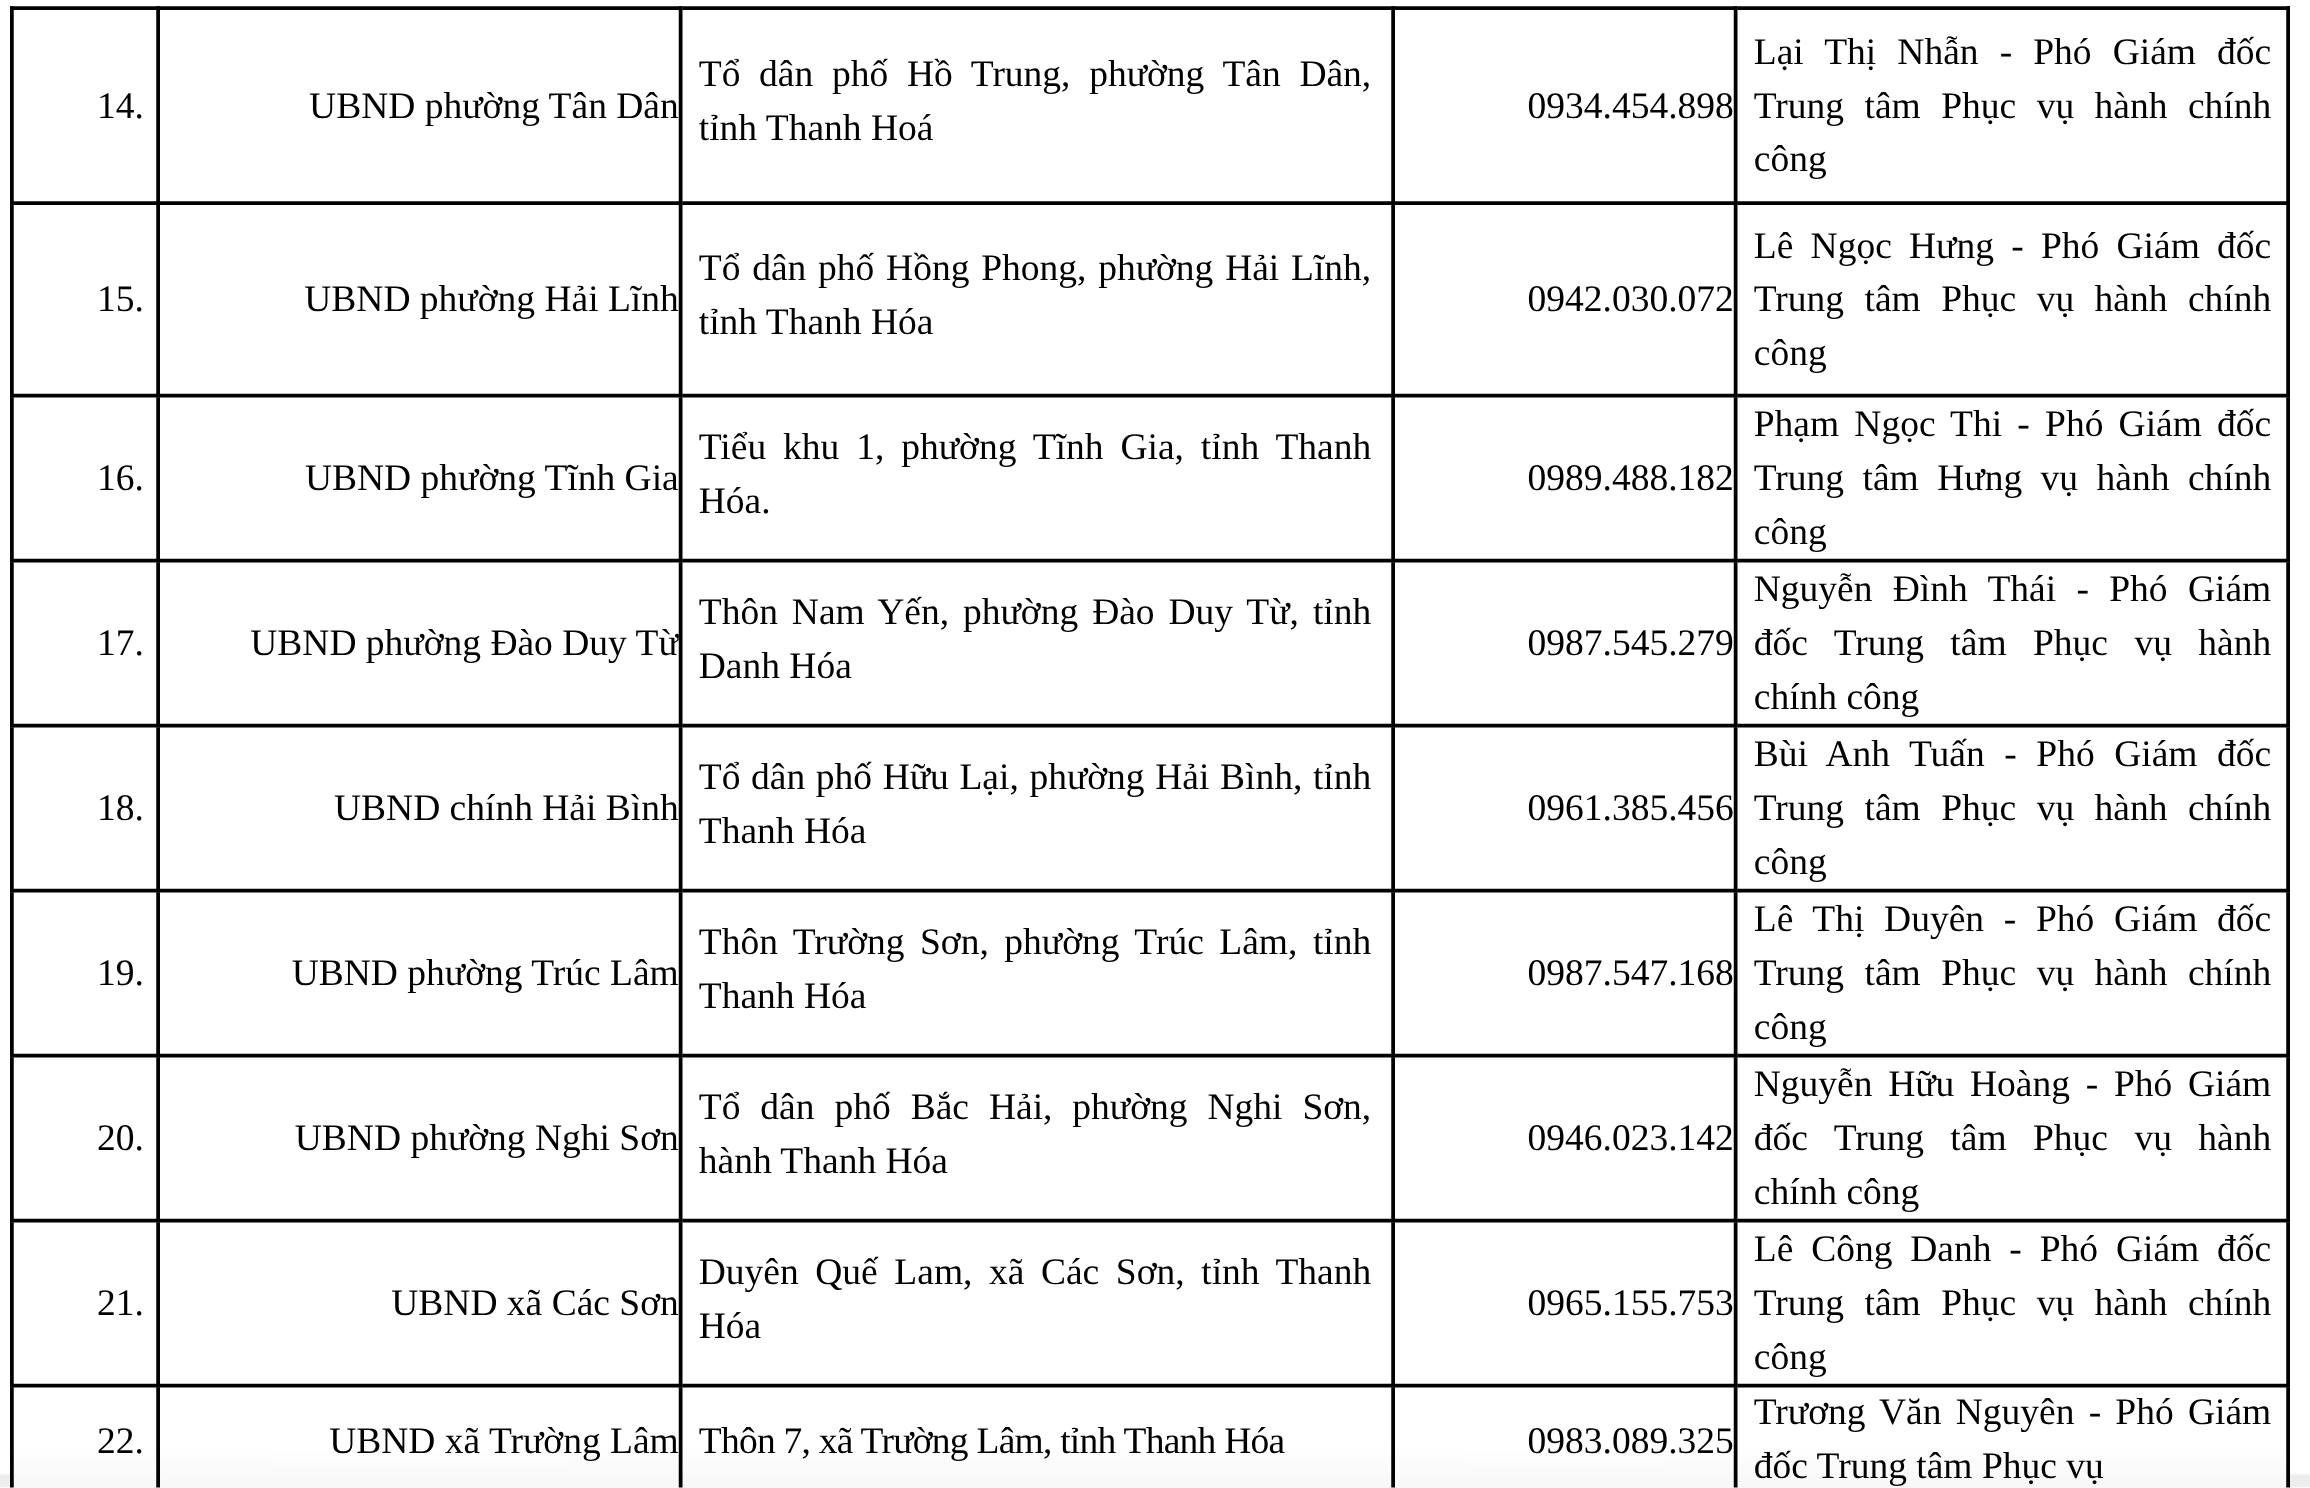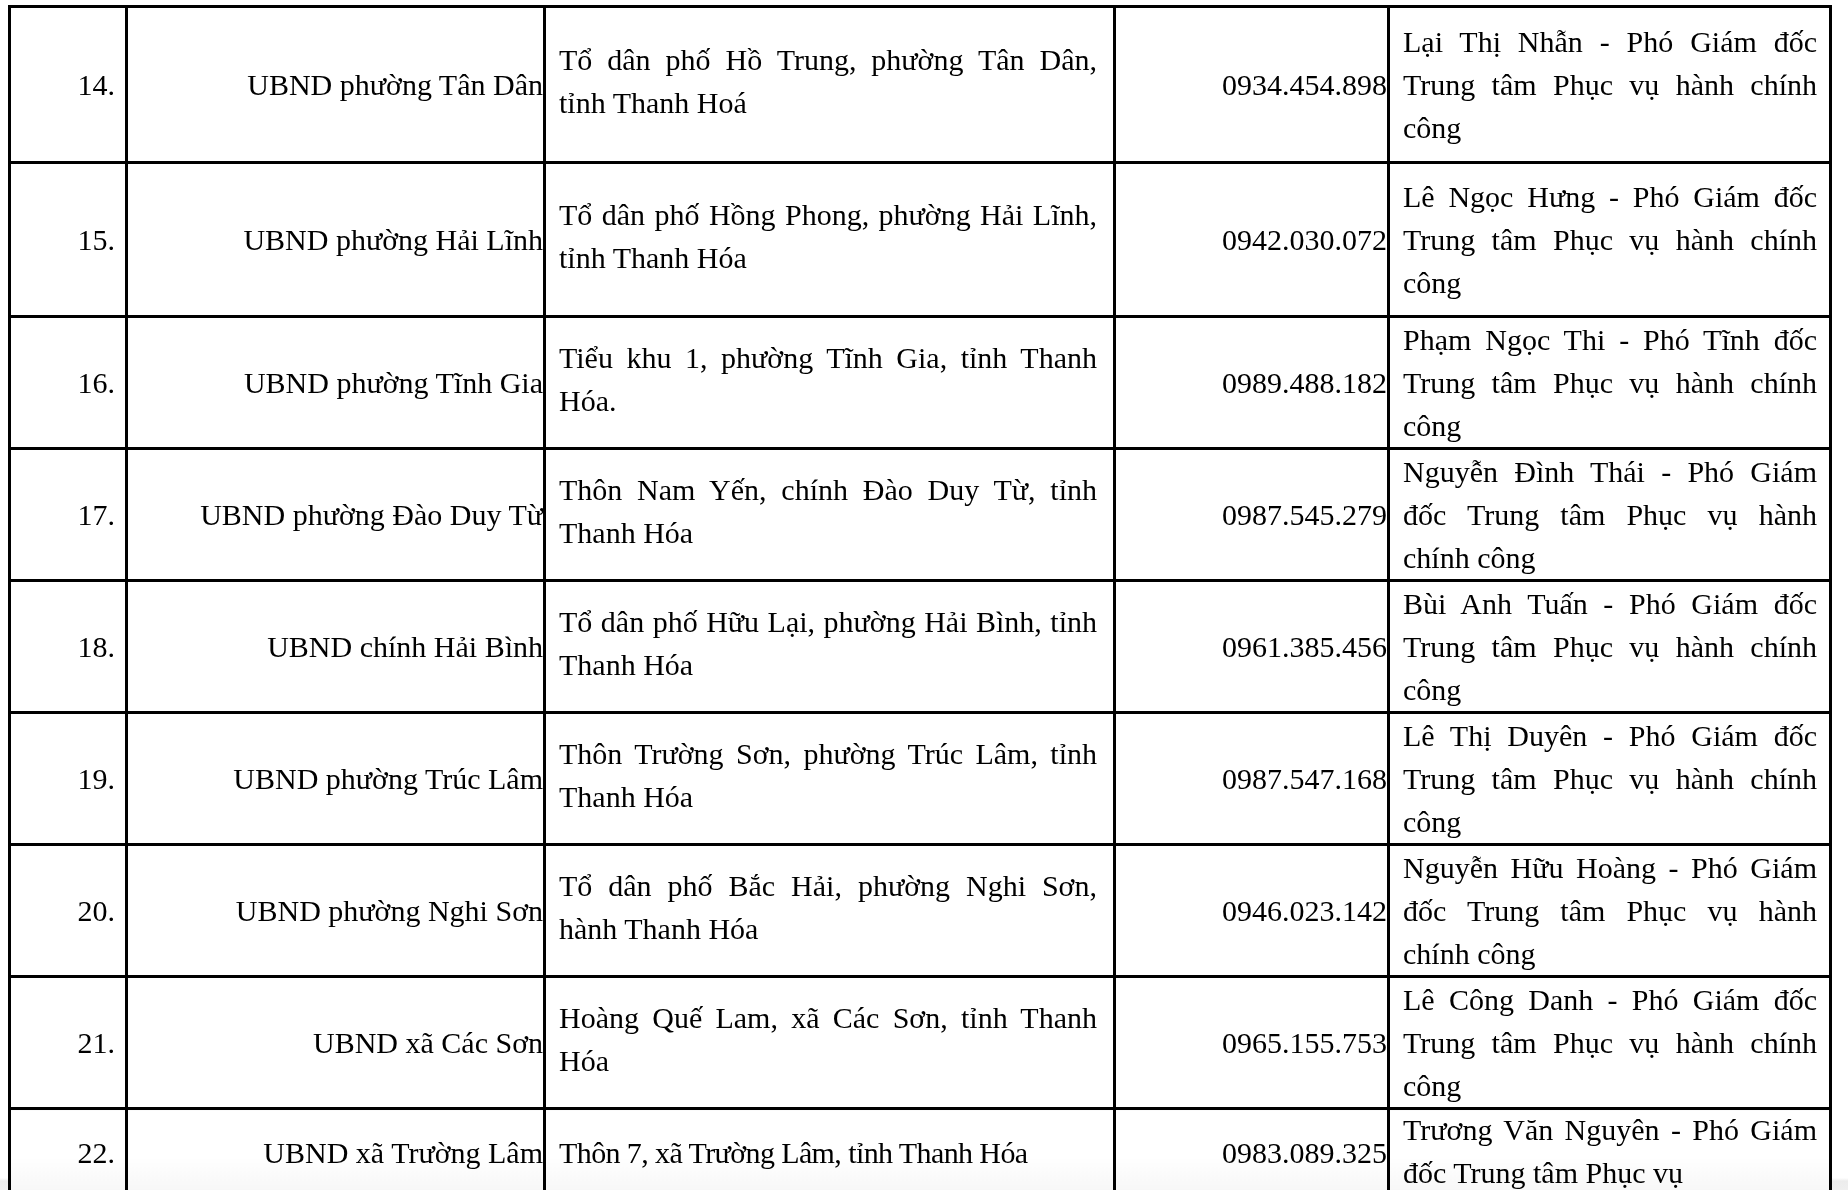--- a/index.html
+++ b/index.html
@@ -112,28 +112,28 @@
           </td>
       </tr>
       <tr class="r2">
         <td class="no">16.</td>
         <td class="unit">UBND phường Tĩnh Gia</td>
         <td class="addr">
             <div class="addr-inner">Tiểu khu 1, phường Tĩnh Gia, tỉnh Thanh Hóa.</div>
           </td>
         <td class="phone">0989.488.182</td>
         <td class="person">
-            <div class="person-inner">Phạm Ngọc Thi - Phó Tĩnh đốc Trung tâm Phục vụ hành chính công</div>
+            <div class="person-inner">Phạm Ngọc Thi - Phó Giám đốc Trung tâm Hưng vụ hành chính công</div>
           </td>
       </tr>
       <tr class="r2">
         <td class="no">17.</td>
         <td class="unit">UBND phường Đào Duy Từ</td>
         <td class="addr">
-            <div class="addr-inner">Thôn Nam Yến, chính Đào Duy Từ, tỉnh Thanh Hóa</div>
+            <div class="addr-inner">Thôn Nam Yến, phường Đào Duy Từ, tỉnh Danh Hóa</div>
           </td>
         <td class="phone">0987.545.279</td>
         <td class="person">
             <div class="person-inner">Nguyễn Đình Thái - Phó Giám đốc Trung tâm Phục vụ hành chính công</div>
           </td>
       </tr>
       <tr class="r2">
         <td class="no">18.</td>
         <td class="unit">UBND chính Hải Bình</td>
         <td class="addr">
@@ -163,21 +163,21 @@
           </td>
         <td class="phone">0946.023.142</td>
         <td class="person">
             <div class="person-inner">Nguyễn Hữu Hoàng - Phó Giám đốc Trung tâm Phục vụ hành chính công</div>
           </td>
       </tr>
       <tr class="r2">
         <td class="no">21.</td>
         <td class="unit">UBND xã Các Sơn</td>
         <td class="addr">
-            <div class="addr-inner">Hoàng Quế Lam, xã Các Sơn, tỉnh Thanh Hóa</div>
+            <div class="addr-inner">Duyên Quế Lam, xã Các Sơn, tỉnh Thanh Hóa</div>
           </td>
         <td class="phone">0965.155.753</td>
         <td class="person">
             <div class="person-inner">Lê Công Danh - Phó Giám đốc Trung tâm Phục vụ hành chính công</div>
           </td>
       </tr>
       <tr class="rlast">
         <td class="no">22.</td>
         <td class="unit">UBND xã Trường Lâm</td>
         <td class="addr condensed">

